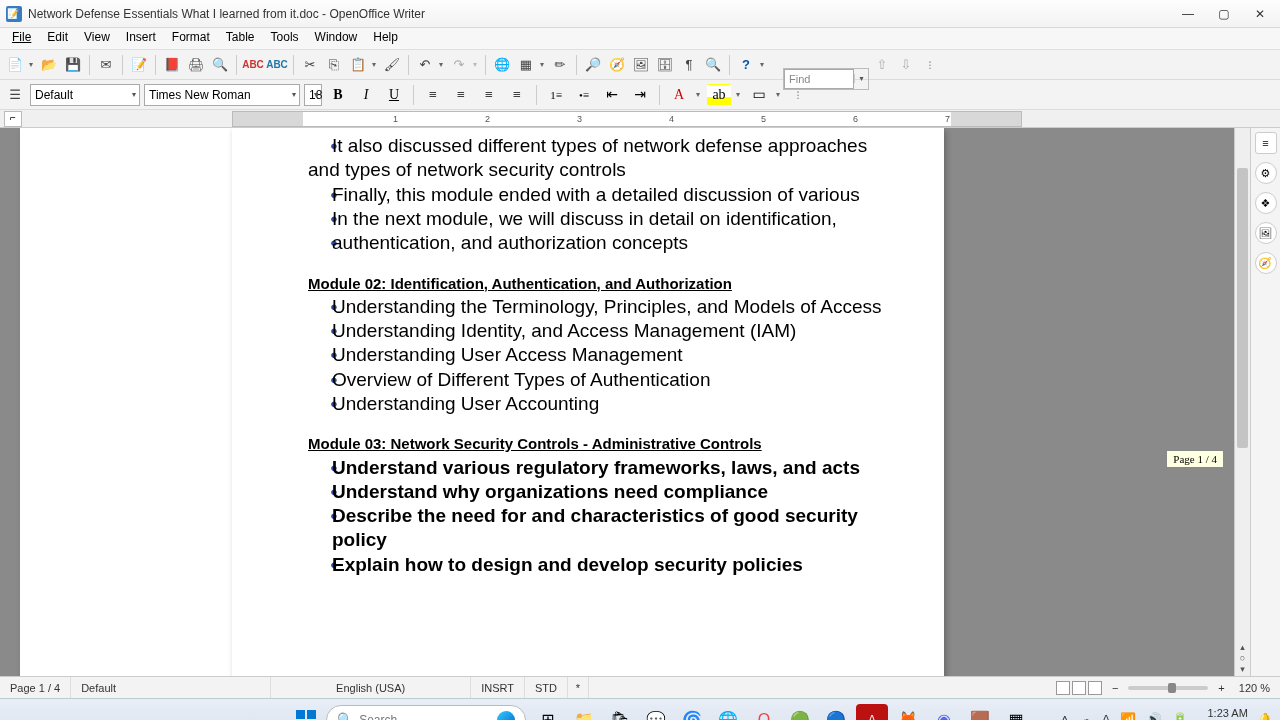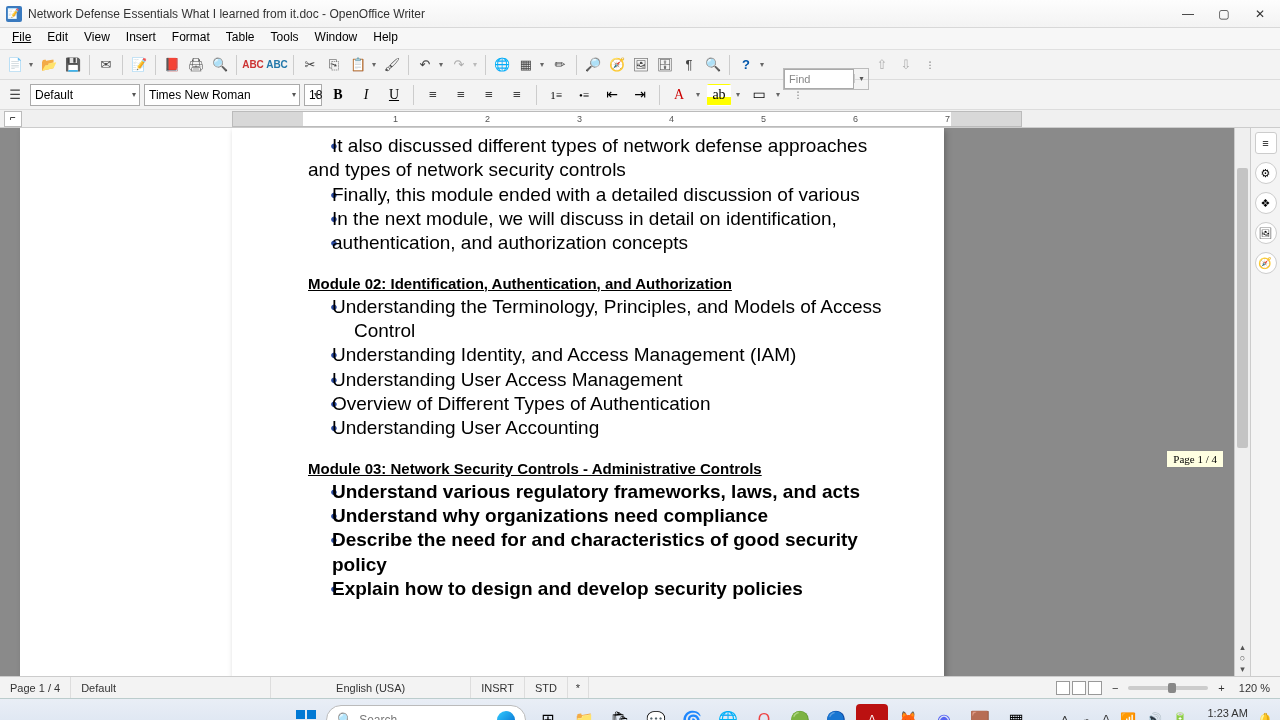--- a/index.html
+++ b/index.html
@@ -238,21 +238,20 @@
       <div class="bullet-line">
           <span class="dot">●</span>
           <span class="txt">authentication, and authorization concepts</span>
         </div>
 
       <div class="hdr">Module 02: Identification, Authentication, and Authorization</div>
       <div class="bullet-line ind">
           <span class="dot">●</span>
           <span class="txt">Understanding the Terminology, Principles, and Models of Access</span>
         </div>
-      <div style="padding-left:46px;">Control</div>
       <div class="bullet-line ind">
           <span class="dot">●</span>
           <span class="txt">Understanding Identity, and Access Management (IAM)</span>
         </div>
       <div class="bullet-line ind">
           <span class="dot">●</span>
           <span class="txt">Understanding User Access Management</span>
         </div>
       <div class="bullet-line ind">
           <span class="dot">●</span>

